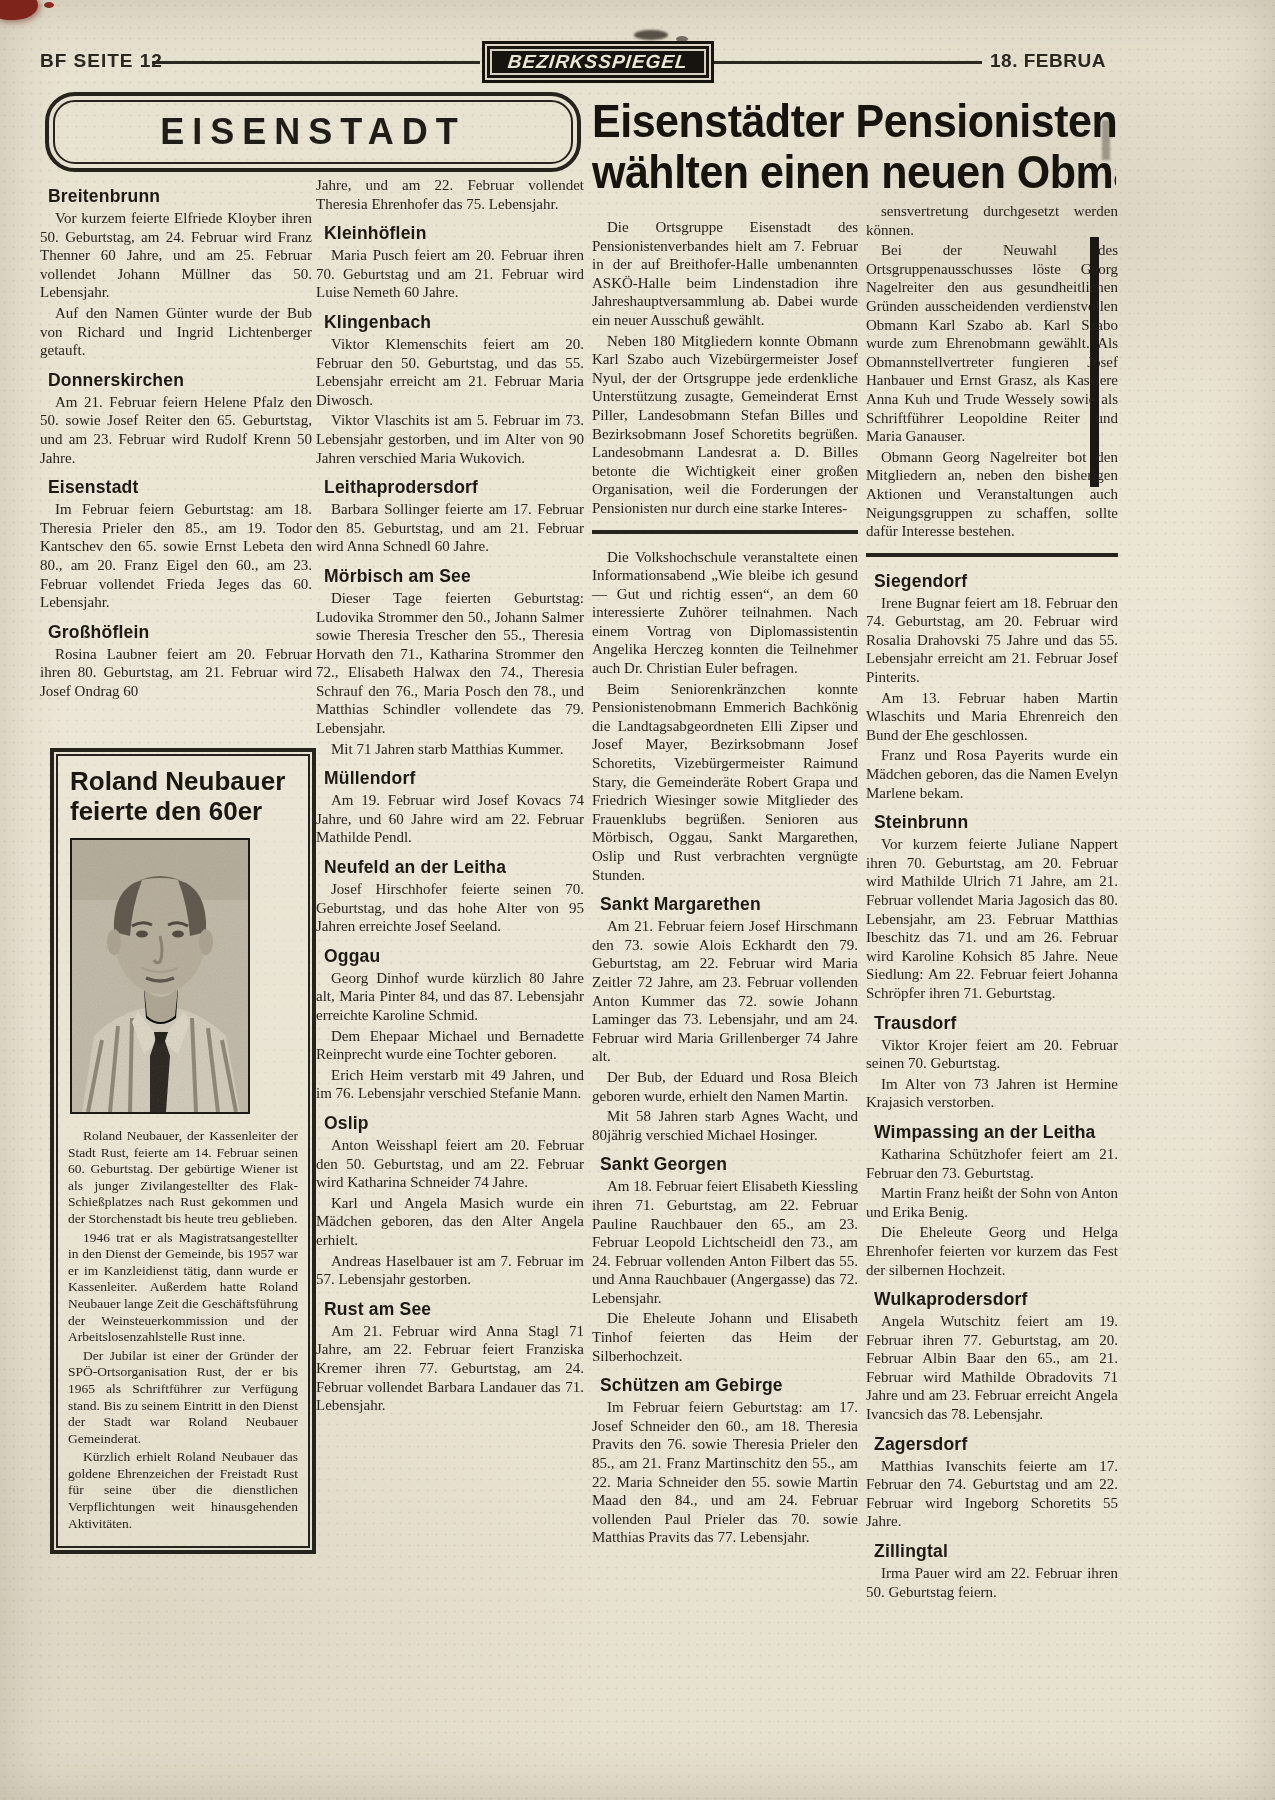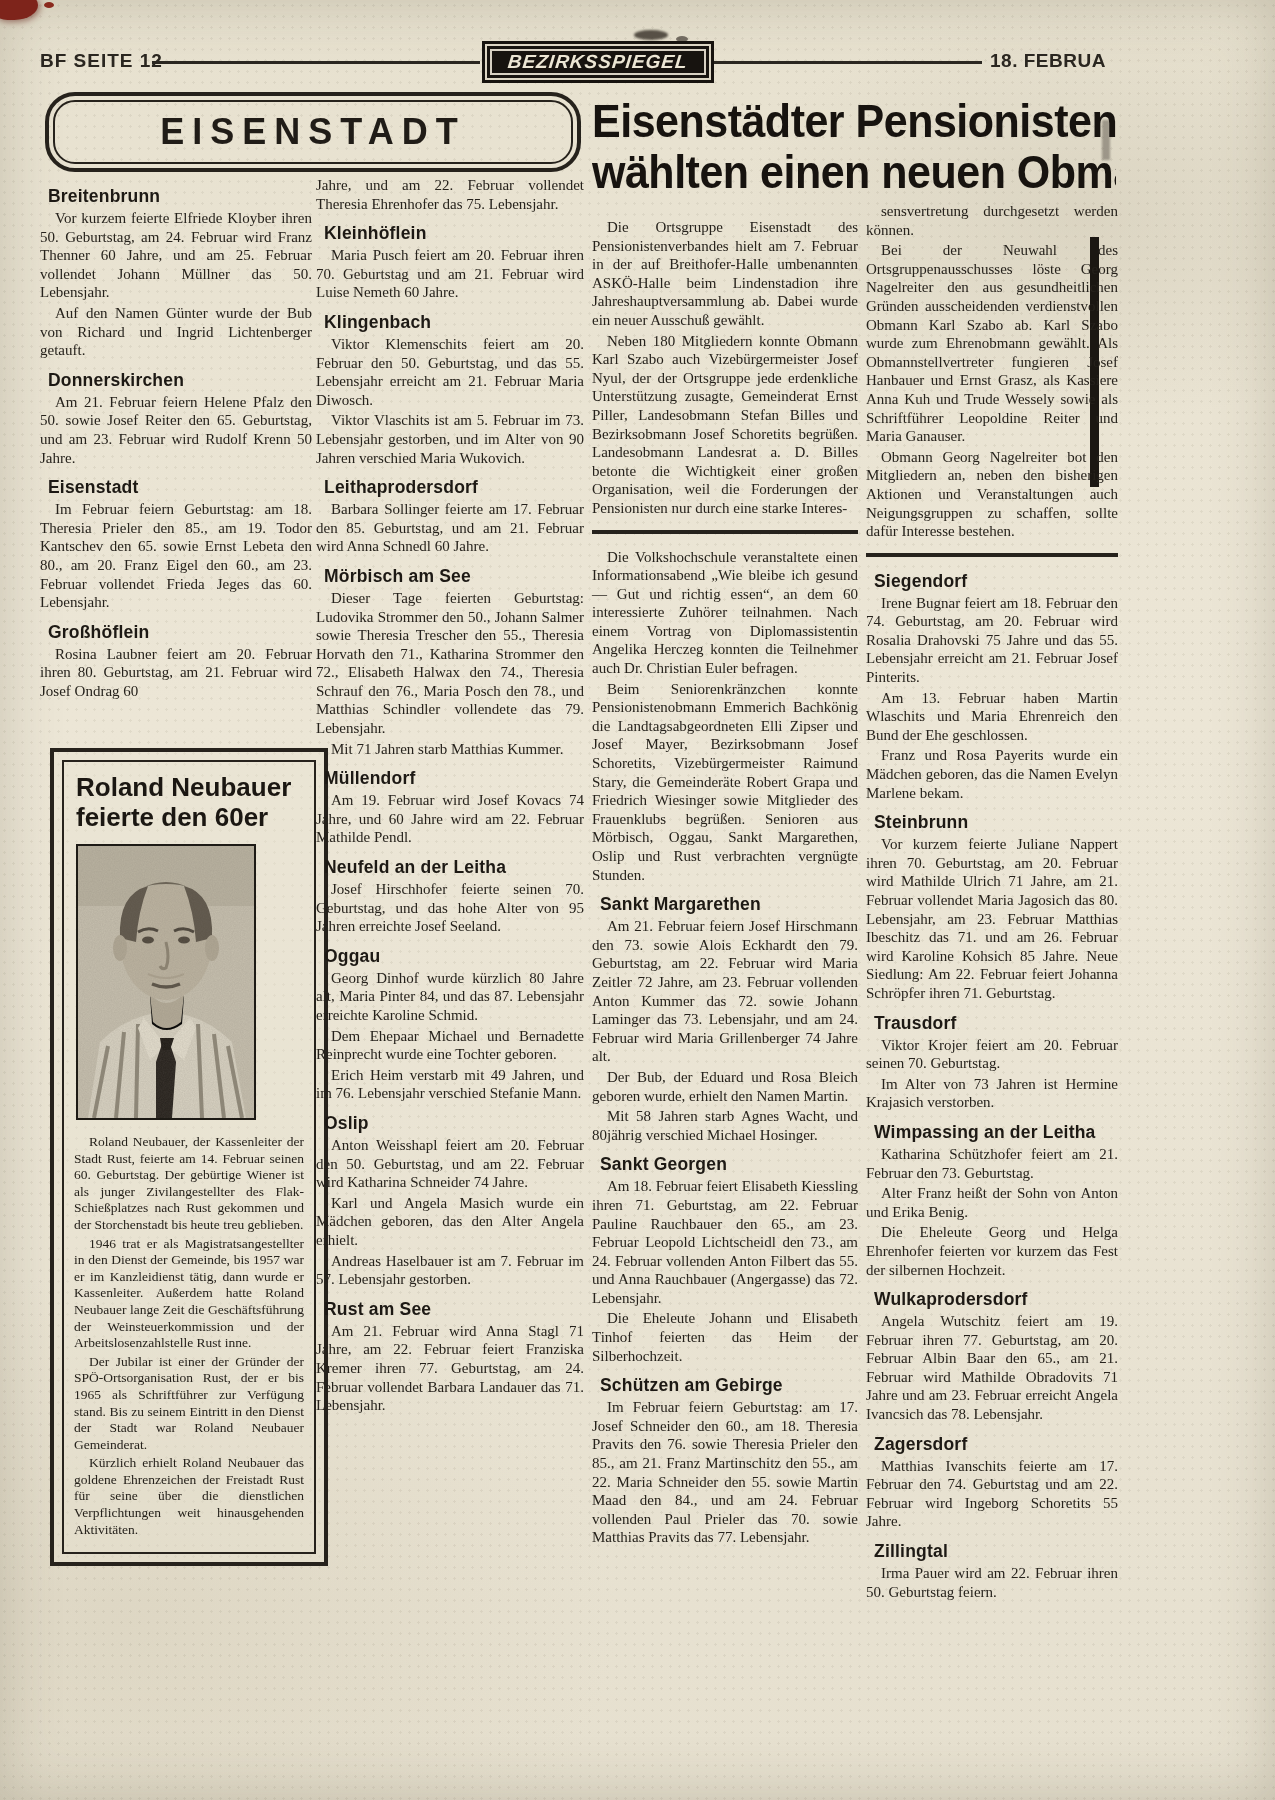--- a/index.html
+++ b/index.html
@@ -41,21 +41,21 @@
   .col{position:absolute;}
   .col1{left:40px;top:176px;width:272px;}
   .col2{left:316px;top:176px;width:268px;}
   .col3{left:592px;top:218px;width:266px;}
   .col4{left:866px;top:202px;width:252px;}
   .para{margin:0 0 2px 0;font:15px/18.6px "Liberation Serif",serif;text-align:justify;text-indent:15px;color:#26221c;}
   .cont{text-indent:0;}
   .town{font:700 17.5px/20px "Liberation Sans",sans-serif;margin:10px 0 3px 8px;color:#1d1914;letter-spacing:.2px;}
   .sep{border:none;border-top:4px solid #26221c;margin:12px 0 14px 0;}
   
-  .neubauer-box{position:absolute;left:50px;top:748px;width:254px;border:4px solid #26221c;padding:8px;background:rgba(233,227,210,.4);}
+  .neubauer-box{position:absolute;left:50px;top:748px;width:254px;border:4px solid #26221c;padding:2px;background:rgba(233,227,210,.4);}
   .neubauer-inner{border:2px solid #26221c;padding:8px 10px 12px 10px;}
   .neubauer-inner h2{margin:2px 0 12px 2px;font:700 26px/30px "Liberation Sans",sans-serif;color:#1b1712;}
   .photo{width:176px;height:272px;border:2px solid #1d1a15;margin:0 0 14px 2px;background:#c9c2b1;}
   .neubauer-inner .para{font:13.5px/16.6px "Liberation Serif",serif;}
   
   .artifact{position:absolute;pointer-events:none;}
   .corner-red{left:-6px;top:-8px;width:44px;height:28px;background:#7e241b;border-radius:0 60% 70% 40%;box-shadow:2px 2px 6px rgba(90,20,12,.5);}
   .red-speck{left:44px;top:2px;width:10px;height:6px;background:#8a2a1e;border-radius:50%;}
   .top-smudge{left:634px;top:30px;width:34px;height:10px;background:rgba(40,34,26,.75);border-radius:50%;filter:blur(1px);}
   .top-smudge2{left:676px;top:36px;width:12px;height:6px;background:rgba(40,34,26,.6);border-radius:50%;}
@@ -352,21 +352,21 @@
           <p class="para">Viktor Krojer feiert am 20. Februar seinen 70. Geburtstag.</p>
             <p class="para">Im Alter von 73 Jahren ist Hermine Krajasich verstorben.</p>
           </div>
         </section>
 
         <section class="news-section">
           <h3 class="town">Wimpassing an der Leitha</h3>
           <div>
 
           <p class="para">Katharina Schützhofer feiert am 21. Februar den 73. Geburtstag.</p>
-            <p class="para">Alter Franz heißt der Sohn von Anton und Erika Benig.</p>
+            <p class="para">Martin Franz heißt der Sohn von Anton und Erika Benig.</p>
             <p class="para">Die Eheleute Georg und Helga Ehrenhofer feierten vor kurzem das Fest der silbernen Hochzeit.</p>
           </div>
         </section>
 
         <section class="news-section">
           <h3 class="town">Wulkaprodersdorf</h3>
           <div>
 
           <p class="para">Angela Wutschitz feiert am 19. Februar ihren 77. Geburtstag, am 20. Februar Albin Baar den 65., am 21. Februar wird Mathilde Obradovits 71 Jahre und am 23. Februar erreicht Angela Ivancsich das 78. Lebensjahr.</p>
           </div>

